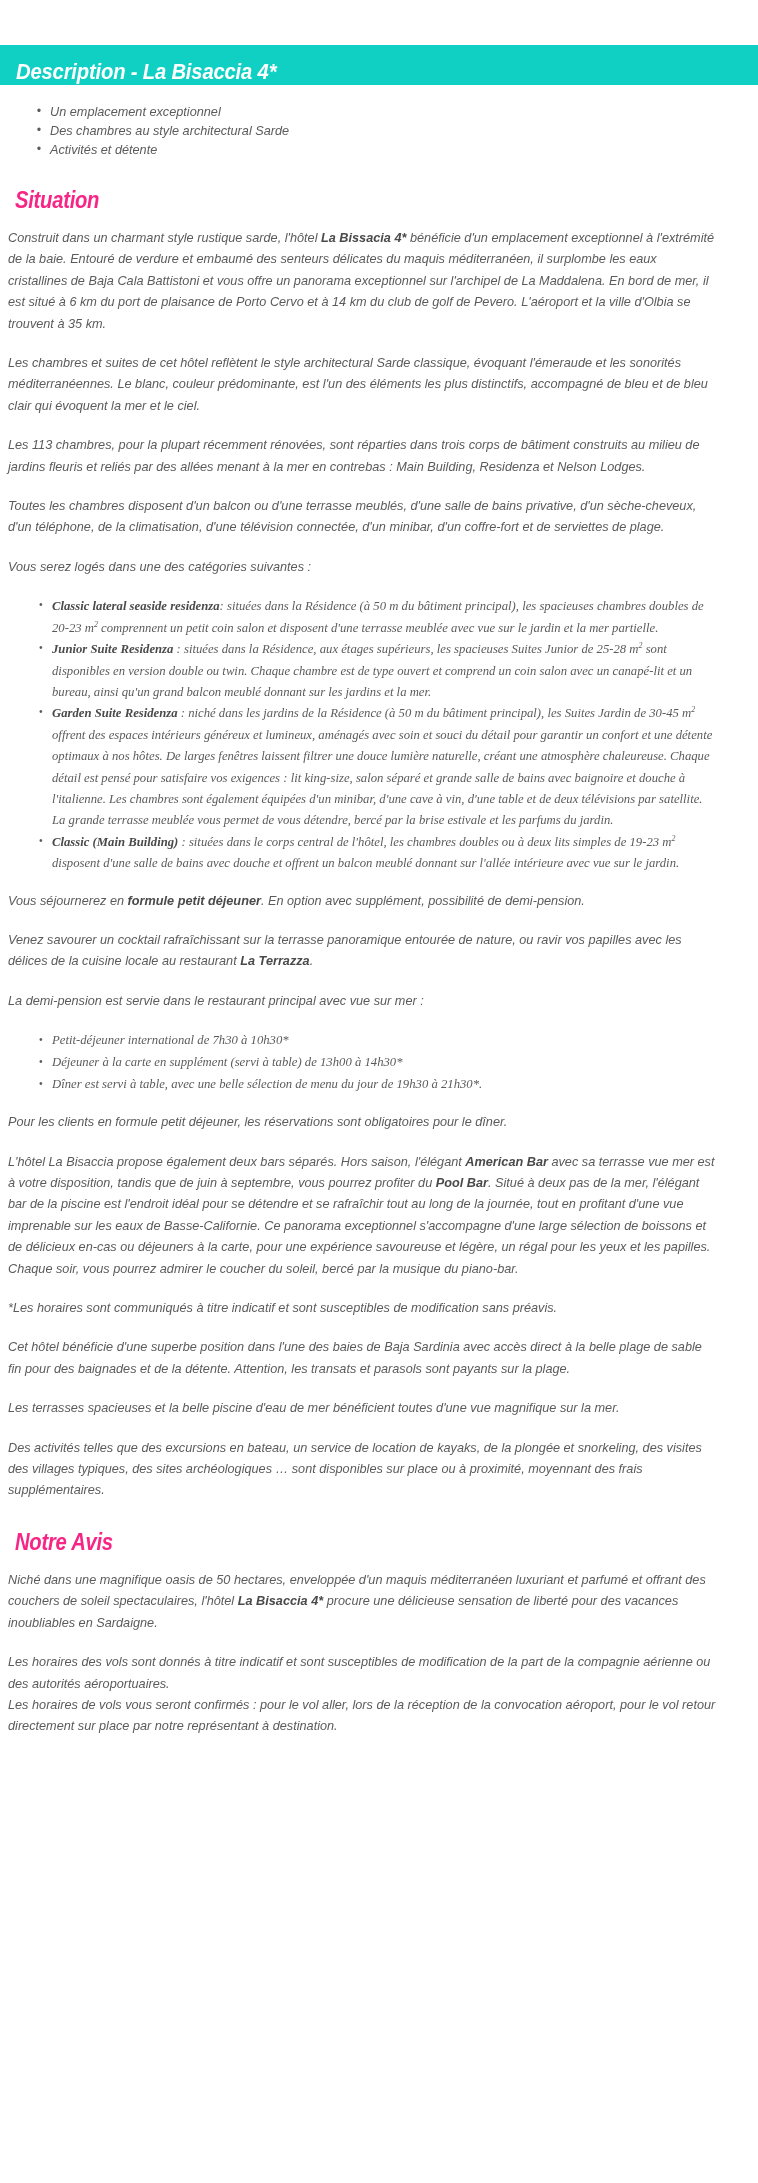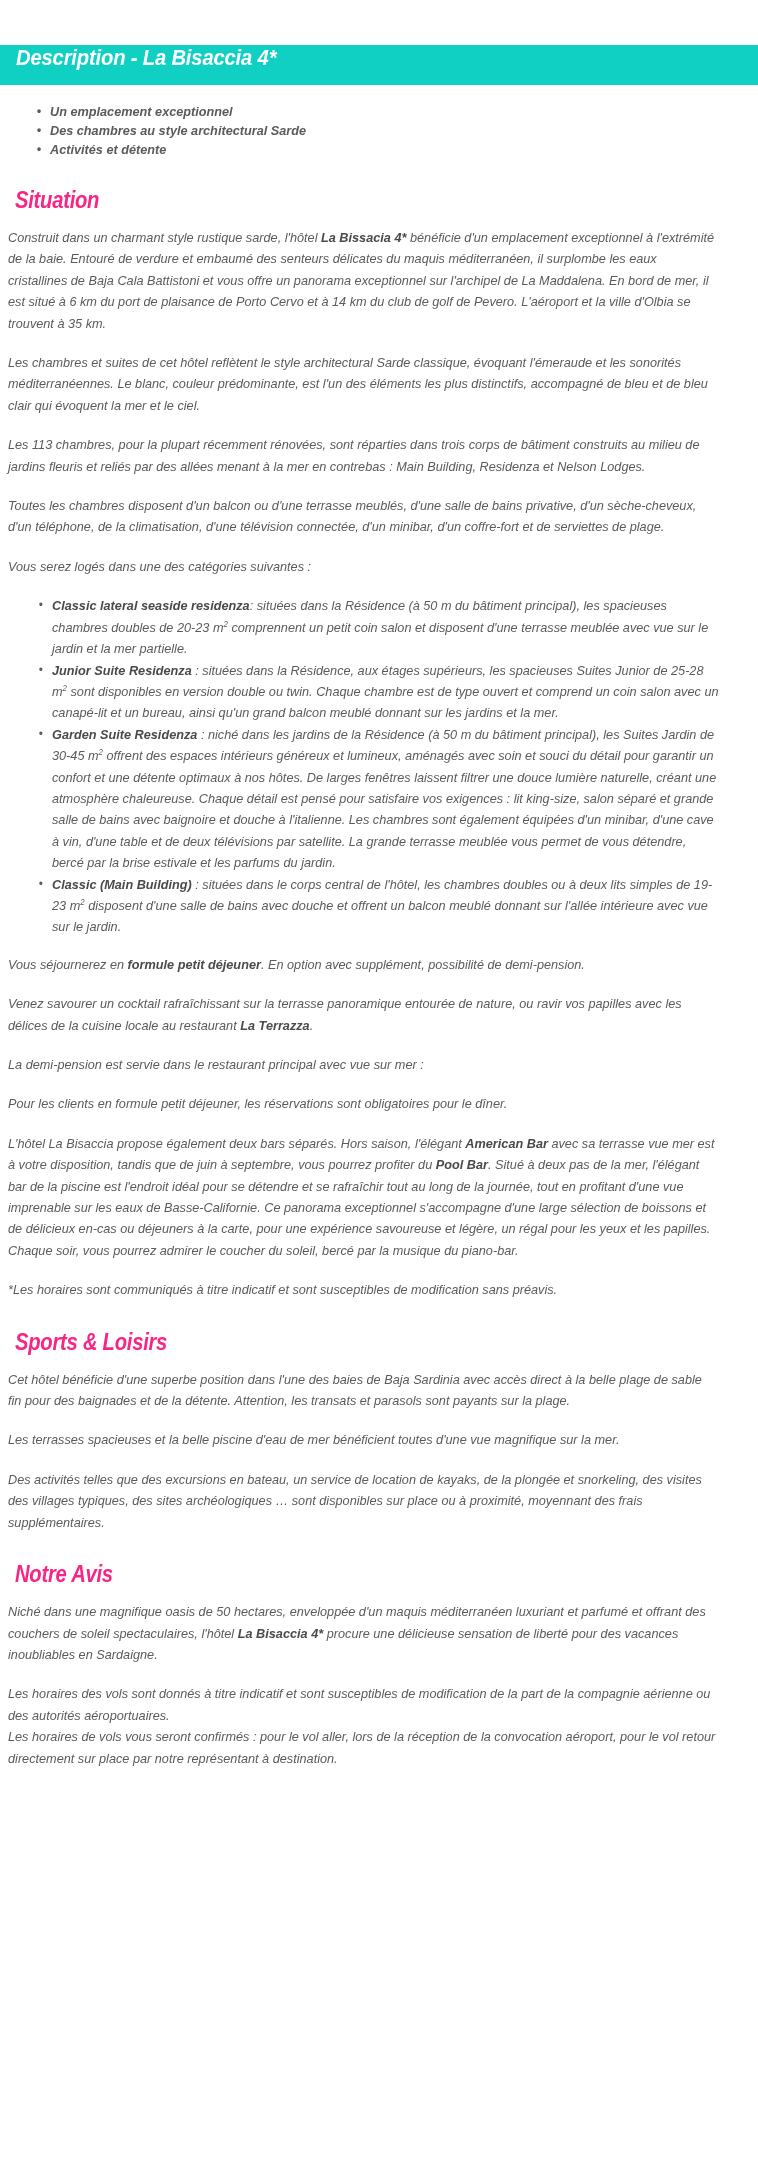--- a/index.html
+++ b/index.html
@@ -21,21 +21,21 @@
     padding: 0;
     position: relative;
   }
 
   
   .top-gap { height: 45px; }
   .title-band {
     background: #10d0c4;
     height: 40px;
     display: flex;
-    align-items: flex-start;
+    align-items: flex-end;
     padding: 0 0 0 16px;
     box-sizing: border-box;
   }
   .title-band .title-text {
     color: #ffffff;
     font-style: italic;
     font-weight: 700;
     font-size: 22px;
     letter-spacing: -0.2px;
     transform: scaleX(0.92);
@@ -46,21 +46,20 @@
   
   .content {
     padding: 0 8px 0 8px;
     box-sizing: border-box;
   }
 
   .intro-list {
     margin: 17px 0 0 0;
     padding: 0 0 0 42px;
     list-style: none;
-    font-weight: bold;
   }
   .intro-list li {
     position: relative;
     font-style: italic;
     font-size: 13.5px;
     line-height: 19px;
     color: #5b5b5b;
     transform: scaleX(0.94);
     transform-origin: left center;
     white-space: nowrap;
@@ -100,20 +99,21 @@
     text-align: left;
   }
   p.para.nogap { margin-bottom: 0; }
 
   p.para b, li b { font-weight: 700; color: #4a4a4a; font-style: italic; }
 
   ul.cat-list, ul.meal-list {
     margin: 0 0 16px 0;
     padding: 0 0 0 44px;
     list-style: none;
+    font-family: Liberation Serif, serif;
   }
   ul.cat-list li, ul.meal-list li {
     position: relative;
     font-style: italic;
     font-size: 13.3px;
     line-height: 21.4px;
     color: #5b5b5b;
     margin-bottom: 0;
     transform: scaleX(0.955);
     transform-origin: left center;
@@ -163,28 +163,30 @@
       <li><b>Classic lateral seaside residenza</b><span>: situées dans la Résidence (à 50 m du bâtiment principal), les spacieuses chambres doubles de 20-23 m</span><sup>2</sup><span> comprennent un petit coin salon et disposent d'une terrasse meublée avec vue sur le jardin et la mer partielle.</span></li>
       <li><b>Junior Suite Residenza</b><span> : situées dans la Résidence, aux étages supérieurs, les spacieuses Suites Junior de 25-28 m</span><sup>2</sup><span> sont disponibles en version double ou twin. Chaque chambre est de type ouvert et comprend un coin salon avec un canapé-lit et un bureau, ainsi qu'un grand balcon meublé donnant sur les jardins et la mer.</span></li>
       <li><b>Garden Suite Residenza</b><span> : niché dans les jardins de la Résidence (à 50 m du bâtiment principal), les Suites Jardin de 30-45 m</span><sup>2</sup><span> offrent des espaces intérieurs généreux et lumineux, aménagés avec soin et souci du détail pour garantir un confort et une détente optimaux à nos hôtes. De larges fenêtres laissent filtrer une douce lumière naturelle, créant une atmosphère chaleureuse. Chaque détail est pensé pour satisfaire vos exigences : lit king-size, salon séparé et grande salle de bains avec baignoire et douche à l'italienne. Les chambres sont également équipées d'un minibar, d'une cave à vin, d'une table et de deux télévisions par satellite. La grande terrasse meublée vous permet de vous détendre, bercé par la brise estivale et les parfums du jardin.</span></li>
       <li><b>Classic (Main Building)</b><span> : situées dans le corps central de l'hôtel, les chambres doubles ou à deux lits simples de 19-23 m</span><sup>2</sup><span> disposent d'une salle de bains avec douche et offrent un balcon meublé donnant sur l'allée intérieure avec vue sur le jardin.</span></li>
     </ul>
 
     <p class="para"><span>Vous séjournerez en </span><b>formule petit déjeuner</b><span>. En option avec supplément, possibilité de demi-pension.</span></p>
     <p class="para"><span>Venez savourer un cocktail rafraîchissant sur la terrasse panoramique entourée de nature, ou ravir vos papilles avec les délices de la cuisine locale au restaurant </span><b>La Terrazza</b><span>.</span></p>
     <p class="para">La demi-pension est servie dans le restaurant principal avec vue sur mer :</p>
 
+    <ul class="meal-list">
+      <li>Petit-déjeuner international de 7h30 à 10h30*</li>
+      <li>Déjeuner à la carte en supplément (servi à table) de 13h00 à 14h30*</li>
+      <li>Dîner est servi à table, avec une belle sélection de menu du jour de 19h30 à 21h30*.</li>
+    </ul>
 
     <p class="para">Pour les clients en formule petit déjeuner, les réservations sont obligatoires pour le dîner.</p>
     <p class="para"><span>L'hôtel La Bisaccia propose également deux bars séparés. Hors saison, l'élégant </span><b>American Bar</b><span> avec sa terrasse vue mer est à votre disposition, tandis que de juin à septembre, vous pourrez profiter du </span><b>Pool Bar</b><span>. Situé à deux pas de la mer, l'élégant bar de la piscine est l'endroit idéal pour se détendre et se rafraîchir tout au long de la journée, tout en profitant d'une vue imprenable sur les eaux de Basse-Californie. Ce panorama exceptionnel s'accompagne d'une large sélection de boissons et de délicieux en-cas ou déjeuners à la carte, pour une expérience savoureuse et légère, un régal pour les yeux et les papilles. Chaque soir, vous pourrez admirer le coucher du soleil, bercé par la musique du piano-bar.</span></p>
     <p class="para">*Les horaires sont communiqués à titre indicatif et sont susceptibles de modification sans préavis.</p>
 
-    <div class="heading-wrap">
-      <h2 class="section-heading">Sports &amp; Loisirs</h2>
-    </div>
     <p class="para">Cet hôtel bénéficie d'une superbe position dans l'une des baies de Baja Sardinia avec accès direct à la belle plage de sable fin pour des baignades et de la détente. Attention, les transats et parasols sont payants sur la plage.</p>
     <p class="para">Les terrasses spacieuses et la belle piscine d'eau de mer bénéficient toutes d'une vue magnifique sur la mer.</p>
     <p class="para">Des activités telles que des excursions en bateau, un service de location de kayaks, de la plongée et snorkeling, des visites des villages typiques, des sites archéologiques … sont disponibles sur place ou à proximité, moyennant des frais supplémentaires.</p>
 
     <div class="heading-wrap">
       <h2 class="section-heading">Notre Avis</h2>
     </div>
     <p class="para"><span>Niché dans une magnifique oasis de 50 hectares, enveloppée d'un maquis méditerranéen luxuriant et parfumé et offrant des couchers de soleil spectaculaires, l'hôtel </span><b>La Bisaccia 4*</b><span> procure une délicieuse sensation de liberté pour des vacances inoubliables en Sardaigne.</span></p>
 
     <p class="para nogap">Les horaires des vols sont donnés à titre indicatif et sont susceptibles de modification de la part de la compagnie aérienne ou des autorités aéroportuaires.</p>

